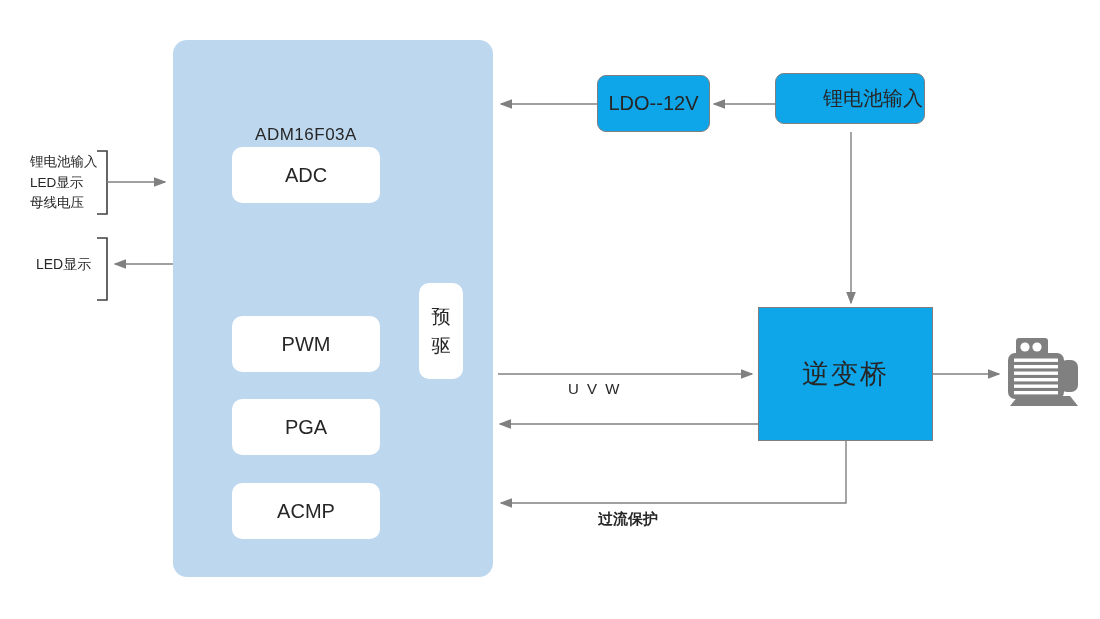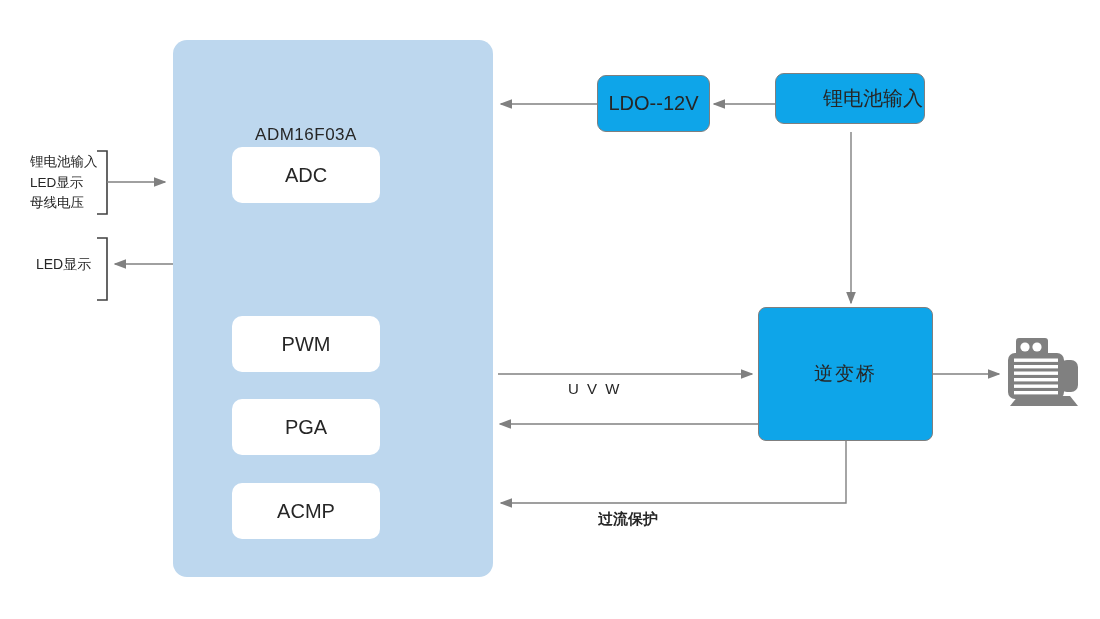--- a/index.html
+++ b/index.html
@@ -39,21 +39,21 @@
   }
   .predrive .vert{display:block;width:1em;word-break:break-all;text-align:center;}
 
   .node{
     position:absolute;background:#0ea5e9;border:1.4px solid var(--box-border);
     border-radius:9px;display:flex;align-items:center;justify-content:center;
     font-size:20px;box-sizing:border-box;
   }
   #ldo{left:597px;top:75px;width:113px;height:57px;}
   #battery{left:775px;top:73px;width:150px;height:51px;padding-left:46px;}
-  #inverter{left:758px;top:307px;width:175px;height:134px;border-radius:8px;font-size:19px;letter-spacing:2px;}
+  #inverter{left:758px;top:307px;width:175px;height:134px;border-radius:0;font-size:27px;letter-spacing:2px;}
 
   .lbl{position:absolute;font-size:15px;}
   #left-inputs{left:30px;top:152px;width:70px;font-size:13.5px;line-height:20.5px;text-align:left;}
   #led-label{left:36px;top:256px;font-size:14px;}
   #uvw-label{left:568px;top:380px;width:120px;letter-spacing:2px;}
   #bemf-label{left:545px;top:429px;width:160px;text-align:center;}
   #ocp-label{left:568px;top:510px;width:120px;text-align:center;font-weight:bold;}
 </style>
 </head>
 <body>
@@ -97,20 +97,23 @@
       <rect class="stripe" x="10" y="55" width="44" height="3.4"></rect>
     </g>
   </svg>
 
   <div class="mcu">
     <div class="mcu-title">ADM16F03A</div>
     <div class="block" id="blk-0">ADC</div>
     <div class="block" id="blk-2">PWM</div>
     <div class="block" id="blk-3">PGA</div>
     <div class="block" id="blk-4">ACMP</div>
+    <div class="predrive">
+      <span class="vert">预驱</span>
+    </div>
   </div>
 
   <div class="lbl" id="left-inputs">
     <div>锂电池输入</div>
     <div>LED显示</div>
     <div>母线电压</div>
   </div>
   <div class="lbl" id="led-label">LED显示</div>
 
   <div class="node" id="ldo">LDO--12V</div>

